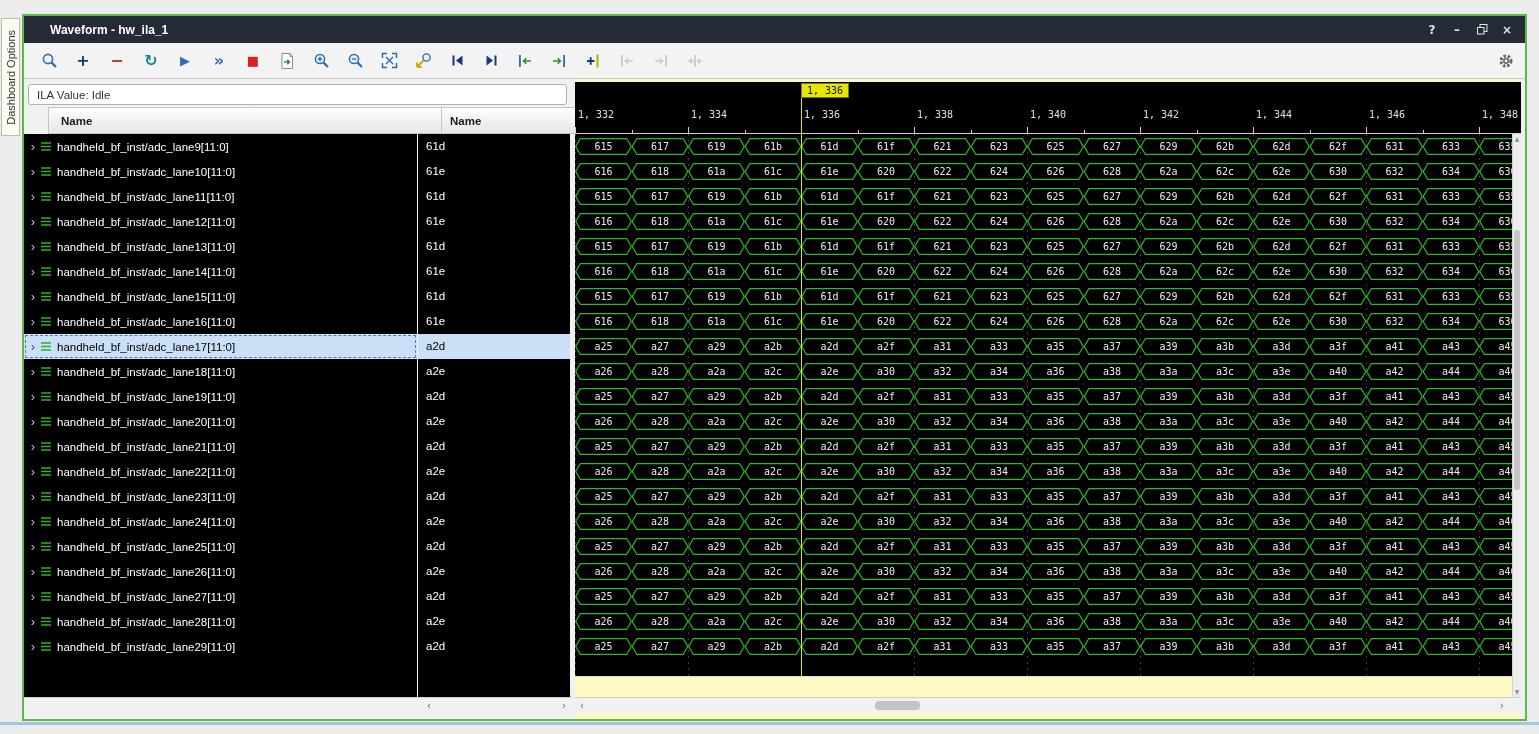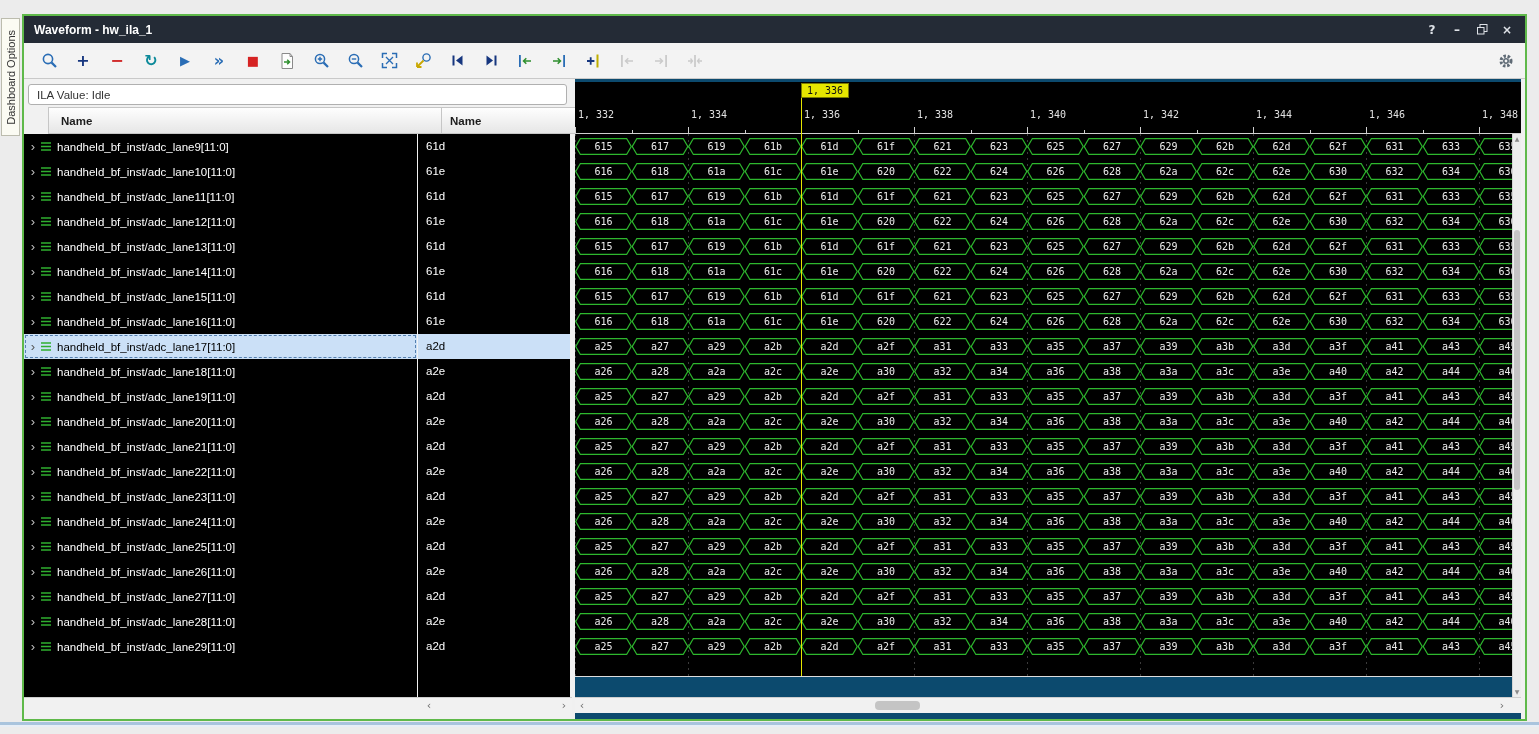--- a/index.html
+++ b/index.html
@@ -6,21 +6,21 @@
   body{width:1539px;height:734px;background:#ececec;font-family:"Liberation Sans",sans-serif;position:relative;overflow:hidden;}
   .page{position:absolute;inset:0;}
 
   
   .dashtab{position:absolute;left:1px;top:18px;width:19px;height:118px;background:#fbfbf3;border:1px solid #bcbcae;box-sizing:border-box;display:flex;align-items:center;justify-content:center;}
   .dashtab span{writing-mode:vertical-rl;transform:rotate(180deg);font-size:11px;color:#333;white-space:nowrap;}
 
   
   .win{position:absolute;left:22px;top:14px;width:1501px;height:703px;border:2px solid #5fb94a;background:#f0f0f0;box-sizing:content-box;}
   .titlebar{position:absolute;left:0;top:0;right:0;height:27px;background:#242b36;display:flex;align-items:center;}
-  .title{color:#fff;font-size:12px;font-weight:bold;padding-left:10px;}
+  .title{color:#fff;font-size:12px;font-weight:bold;padding-left:26px;}
   .tbctrls{position:absolute;right:10px;top:0;height:27px;display:flex;align-items:center;gap:9px;}
   .tbc{width:16px;height:16px;display:flex;align-items:center;justify-content:center;}
   .wg{font:bold 12px "DejaVu Sans",sans-serif;color:#dfe3e8;line-height:1;}
 
   
   .toolbar{position:absolute;left:0;top:27px;right:0;height:36px;background:#f3f3f3;border-bottom:1px solid #c9c9c9;display:flex;align-items:center;padding-left:8px;box-sizing:border-box;}
   .tbicons{display:flex;align-items:center;}
   .tbicon{width:26px;height:26px;margin:0 4px;display:flex;align-items:center;justify-content:center;}
   .tbicon.dis{opacity:.45;filter:grayscale(1);}
   .tbicon.settings{margin-left:auto;margin-right:6px;}
@@ -48,21 +48,21 @@
   .lstrip{left:0;width:548px;}
   .wstrip{left:0;width:946px;}
   .sarrow{position:absolute;top:2px;width:12px;height:12px;color:#6e6e6e;font:11px "DejaVu Sans",sans-serif;text-align:center;line-height:12px;}
   .sarrow.left::before{content:"‹";}
   .sarrow.right::before{content:"›";}
   .lstrip .left{left:399px;} .lstrip .right{left:534px;}
   .wstrip .left{left:1px;}  .wstrip .wr{left:921px;}
   .hthumb{position:absolute;top:3px;left:300px;width:45px;height:9px;background:#c4c4c4;border-radius:4px;}
 
   
-  .wavepane{position:absolute;left:551px;top:63px;width:946px;bottom:0;background:#0c4a6e;}
+  .wavepane{position:absolute;left:551px;top:63px;width:946px;bottom:0;background:#fef9c3;}
   .tlhead{position:absolute;left:0;top:3px;width:946px;height:52px;background:#000;overflow:hidden;}
   .cursorlab{position:absolute;left:226px;top:1px;height:13px;background:#e6e600;color:#111;font:10px "DejaVu Sans Mono",monospace;line-height:13px;padding:0 5px;border:1px solid #7a7a00;box-sizing:content-box;z-index:3;}
   .tlabel{position:absolute;top:27px;font:10px "DejaVu Sans Mono",monospace;color:#e0e0e0;white-space:nowrap;}
   .tick{position:absolute;bottom:1px;width:1px;height:6px;background:#cfcfcf;}
   .tick.minor{height:3px;}
   .tlhead::after{content:"";position:absolute;left:0;bottom:0;width:100%;height:1px;background:#cfcfcf;}
   .cursorline{position:absolute;width:1px;background:#e6e600;z-index:2;}
   .cursorline.tl{left:226px;top:14px;bottom:0;}
   .cursorline.wa{left:226px;top:0;bottom:0;}
   .wavearea{position:absolute;left:0;top:55px;width:937px;height:542px;background:#000;overflow:hidden;}

